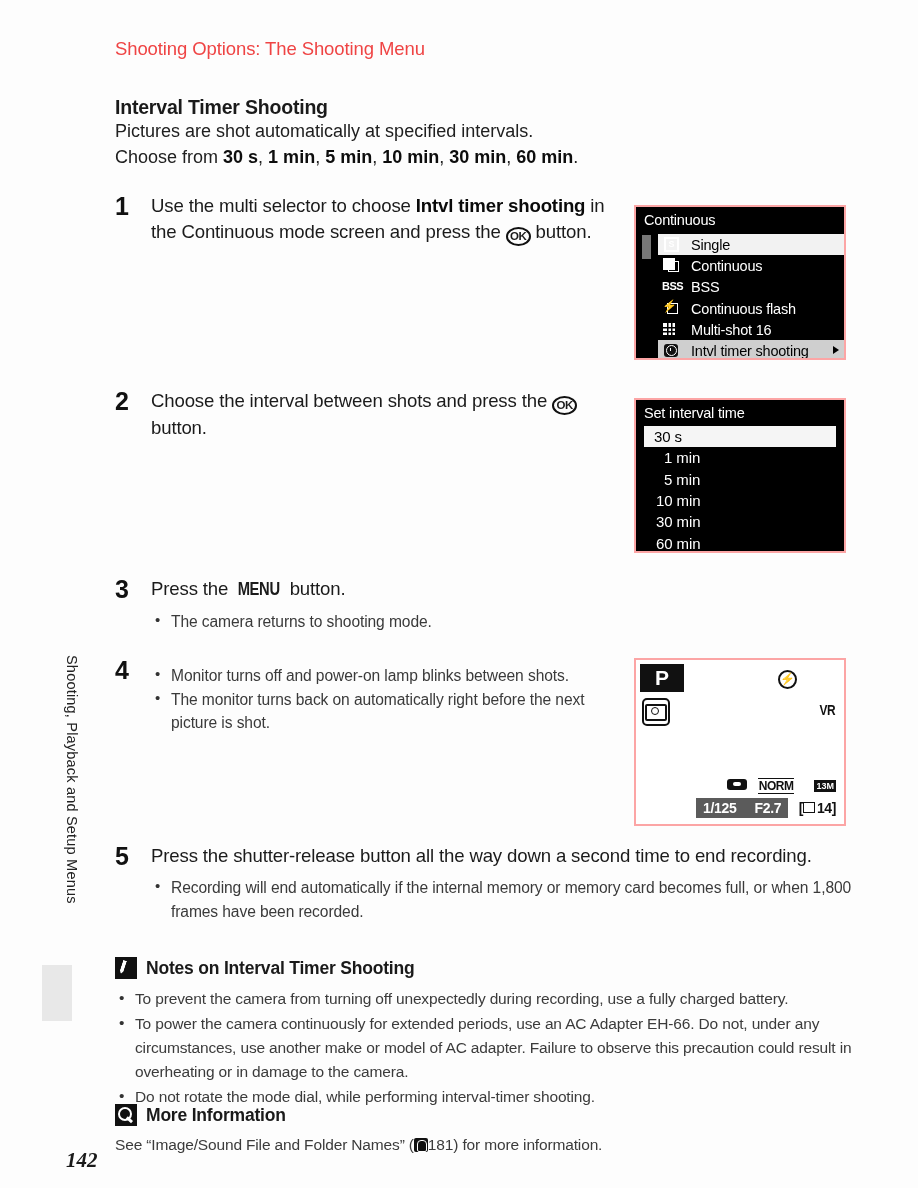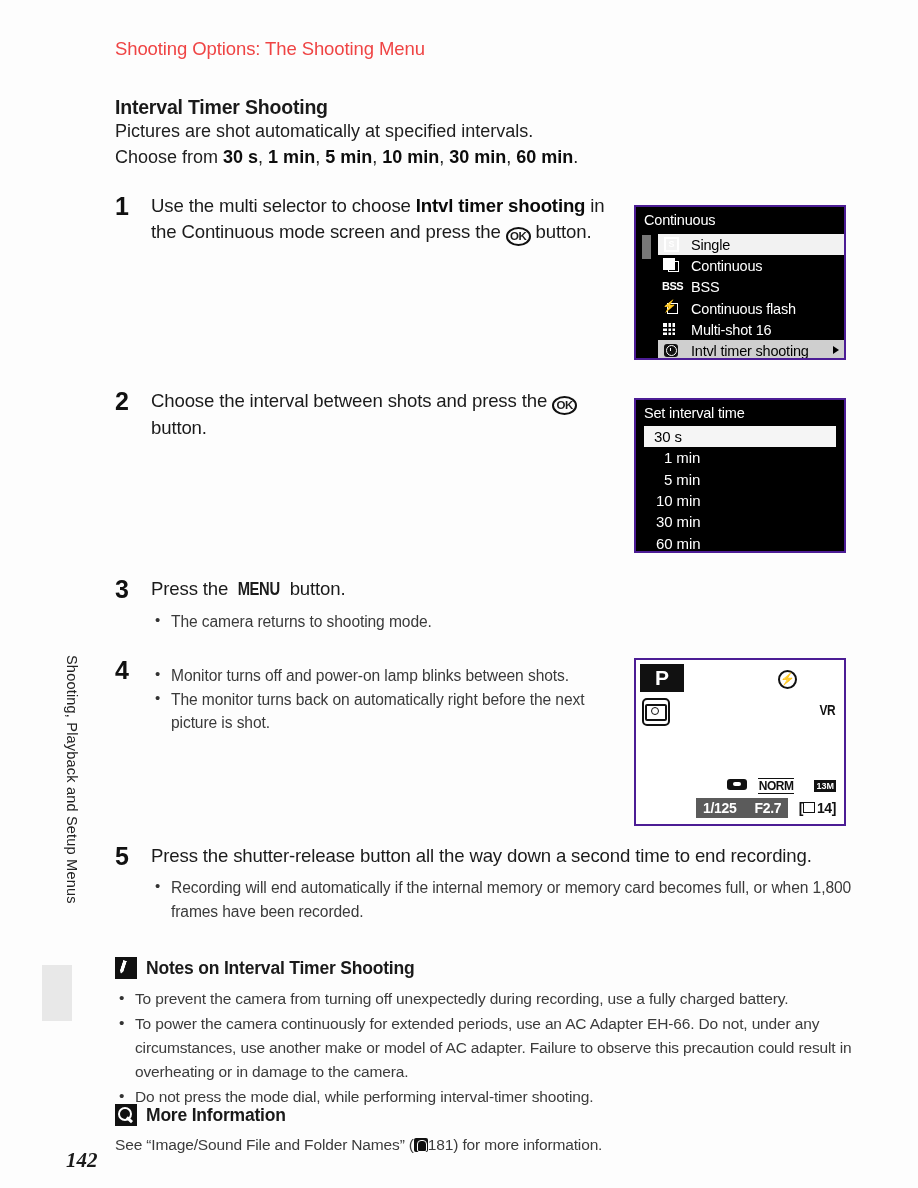--- a/index.html
+++ b/index.html
@@ -265,21 +265,21 @@
     color: #1a1a1a;
     font-family: "Liberation Serif", serif;
   }
 
   
   .lcd {
     position: absolute;
     width: 212px;
     height: 155px;
     background: #000;
-    border: 2px solid #4c1d95;
+    border: 2px solid #fca5a5;
     box-sizing: border-box;
     color: #fff;
     font-family: "Liberation Sans", sans-serif;
     overflow: hidden;
   }
   #lcd-continuous { left: 634px; top: 205px; }
   #lcd-interval   { left: 634px; top: 398px; }
   #lcd-shooting   { left: 634px; top: 658px; height: 168px; background:#fff; }
 
   .lcd-title {
@@ -620,21 +620,21 @@
     </div>
   </div>
 
   <div class="note-head" id="notes-head">
     <span class="badge badge-pencil"></span>
     <span class="label">Notes on Interval Timer Shooting</span>
   </div>
   <ul class="note-list" id="notes-list">
     <li>To prevent the camera from turning off unexpectedly during recording, use a fully charged battery.</li>
     <li>To power the camera continuously for extended periods, use an AC Adapter EH-66. Do not, under any circumstances, use another make or model of AC adapter. Failure to observe this precaution could result in overheating or in damage to the camera.</li>
-    <li>Do not press the mode dial, while performing interval-timer shooting.</li>
+    <li>Do not rotate the mode dial, while performing interval-timer shooting.</li>
   </ul>
 
   <div class="note-head" id="info-head">
     <span class="badge badge-mag"></span>
     <span class="label">More Information</span>
   </div>
   <div id="info-text">
     <span>See “Image/Sound File and Folder Names” (</span><span class="ref-icon"></span><span>181</span><span>) for more information.</span>
   </div>
 

